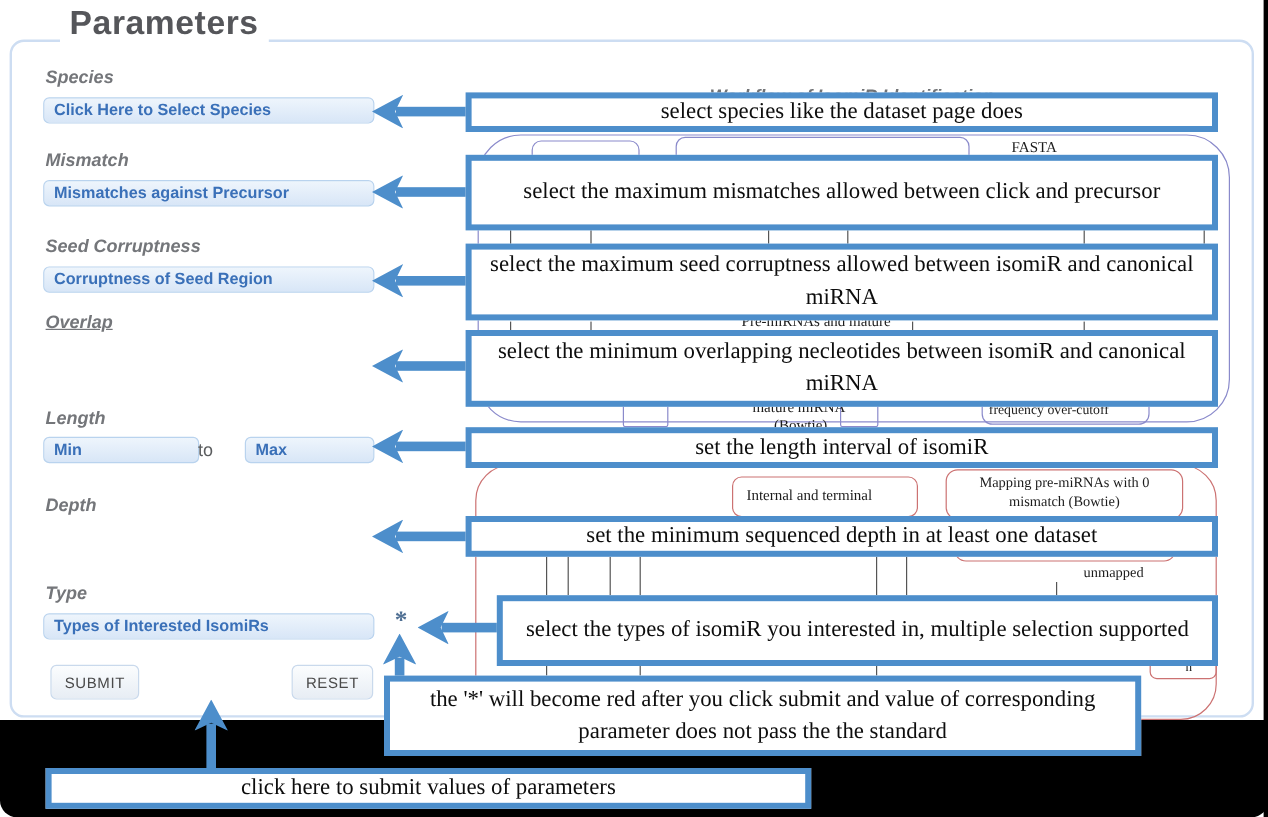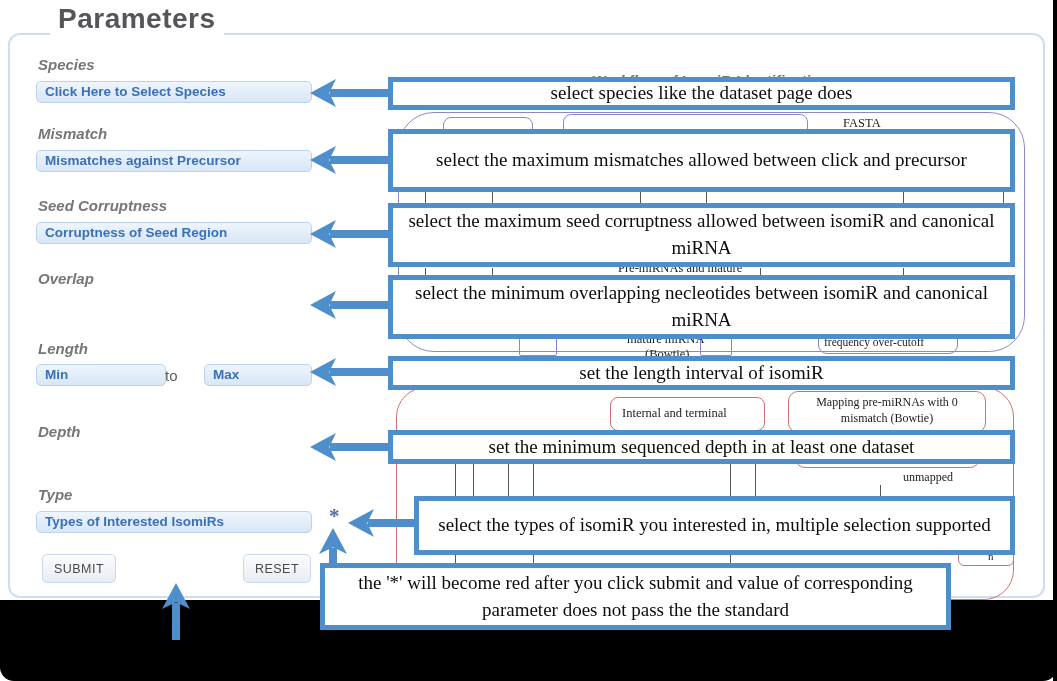--- a/index.html
+++ b/index.html
@@ -118,28 +118,28 @@
 
   <div class="flabel" style="left:38px;top:56px;">Species</div>
   <div class="pill" style="left:36px;top:81px;">Click Here to Select Species</div>
 
   <div class="flabel" style="left:38px;top:125px;">Mismatch</div>
   <div class="pill" style="left:36px;top:150px;">Mismatches against Precursor</div>
 
   <div class="flabel" style="left:38px;top:197px;">Seed Corruptness</div>
   <div class="pill" style="left:36px;top:222px;">Corruptness of Seed Region</div>
 
-  <div class="flabel" style="left:38px;top:270px;">Overlap</div>
+  <div class="flabel" style="left:38px;top:260px;text-decoration:underline;">Overlap</div>
 
   <div class="flabel" style="left:38px;top:340px;">Length</div>
   <div class="pill" style="left:36px;top:364px;width:130px;">Min</div>
   <div class="to-text" style="left:165px;top:367px;">to</div>
   <div class="pill" style="left:204px;top:364px;width:108px;">Max</div>
 
-  <div class="flabel" style="left:38px;top:413px;margin-top:10px;">Depth</div>
+  <div class="flabel" style="left:38px;top:413px;">Depth</div>
 
   <div class="flabel" style="left:38px;top:486px;">Type</div>
   <div class="pill" style="left:36px;top:511px;">Types of Interested IsomiRs</div>
   <div class="asterisk-big">*</div>
 
   <div class="asterisk-small" style="left:318px;top:85px;">*</div>
   <div class="asterisk-small" style="left:318px;top:153px;">*</div>
   <div class="asterisk-small" style="left:318px;top:226px;">*</div>
   <div class="asterisk-small" style="left:318px;top:297px;">*</div>
   <div class="asterisk-small" style="left:318px;top:368px;">*</div>
@@ -168,20 +168,23 @@
     </div>
   <div class="callout" style="left:388px;top:430px;width:627px;height:34px;">
       <span>set the minimum sequenced depth in at least one dataset</span>
     </div>
   <div class="callout" style="left:414px;top:496px;width:601px;height:59px;">
       <span>select the types of isomiR you interested in, multiple selection supported</span>
     </div>
   <div class="callout" style="left:320px;top:563px;width:631px;height:67px;">
       <span>the '*' will become red after you click submit and value of corresponding parameter does not pass the the standard</span>
     </div>
+  <div class="callout" style="left:38px;top:640px;width:638px;height:34px;">
+      <span>click here to submit values of parameters</span>
+    </div>
 
   <div class="harrow" style="left:310px;top:79px;width:78px;">
       <div class="shaft"></div>
       <div class="head"></div>
     </div>
   <div class="harrow" style="left:310px;top:146px;width:78px;">
       <div class="shaft"></div>
       <div class="head"></div>
     </div>
   <div class="harrow" style="left:310px;top:220px;width:78px;">

